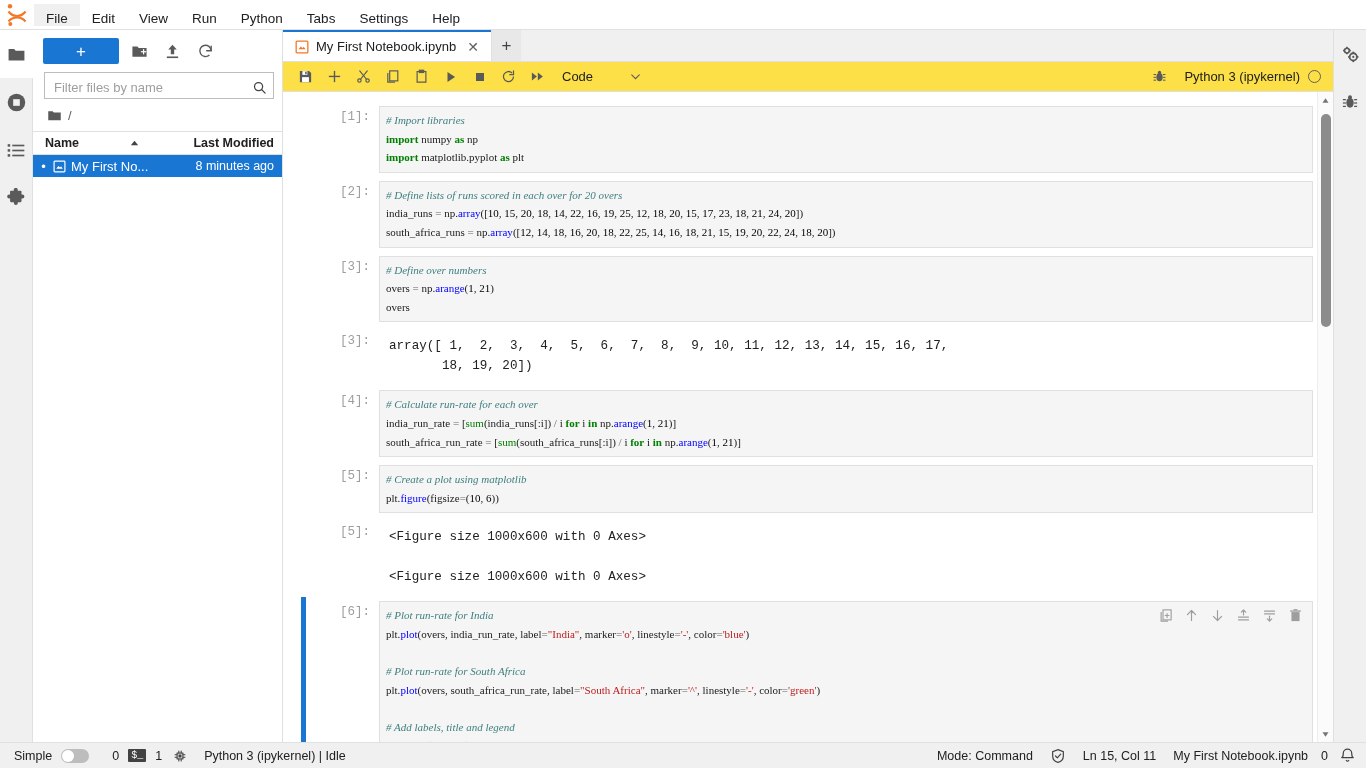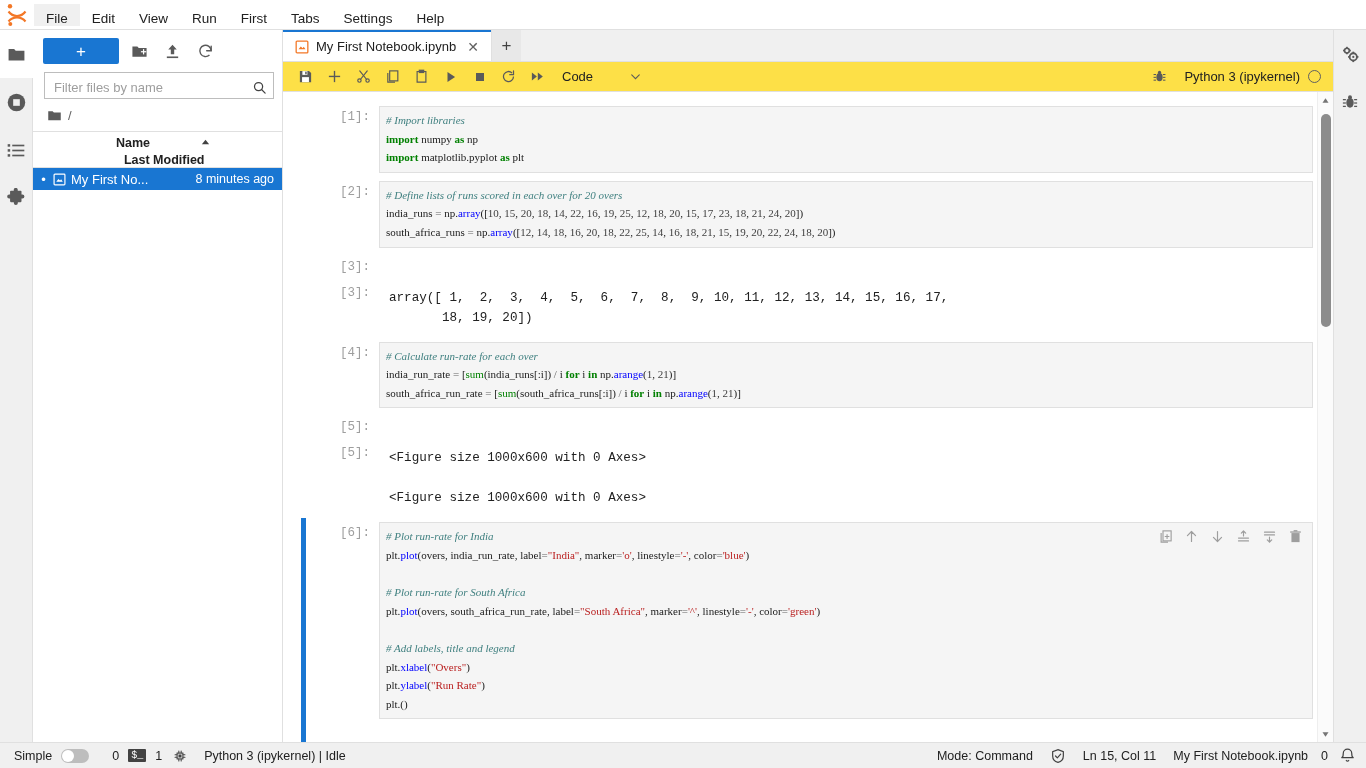--- a/index.html
+++ b/index.html
@@ -77,21 +77,21 @@
     background: transparent;
   }
   .fb-filter input::placeholder { color: #9e9e9e; }
   .fb-breadcrumb {
     display: flex; align-items: center; gap: 6px;
     padding: 9px 10px 8px 14px; color: #616161; font-size: 13px;
   }
   .fb-header {
     display: flex; align-items: center;
     border-top: 1px solid #e0e0e0; border-bottom: 1px solid #e0e0e0;
-    height: 37px; font-weight: bold; font-size: 12.5px; color: #212121; flex-direction: column;
+    height: 24px; font-weight: bold; font-size: 12.5px; color: #212121;
   }
   .fb-h-name { flex: 1; padding-left: 12px; display: flex; align-items: center; gap: 6px; }
   .fb-h-mod { width: 110px; padding-right: 8px; text-align: right; }
   .fb-row {
     display: flex; align-items: center; height: 22px;
     background: #1976d2; color: #ffffff; font-size: 13px; cursor: pointer;
   }
   .fb-r-name { flex: 1; display: flex; align-items: center; gap: 5px; padding-left: 6px; overflow: hidden; white-space: nowrap; }
   .fb-r-mod { width: 112px; padding-right: 8px; text-align: right; font-size: 12.5px; }
   .dot { width: 9px; text-align: center; font-size: 13px; }
@@ -162,21 +162,21 @@
     white-space: pre; color: #212121; margin: 0; overflow: hidden;
   }
   pre.out {
     font-family: "Liberation Mono", monospace;
     font-size: 12.6px; line-height: 20px;
     white-space: pre; color: #212121; margin: 4px;
   }
   .c-com  { color: #408080; font-style: italic; }
   .c-kw   { color: #008000; font-weight: bold; }
   .c-fn   { color: #0000ff; }
-  .c-num  { color: #404040; }
+  .c-num  { color: #000000; }
   .c-str  { color: #ba2121; }
   .c-op   { color: #666666; }
   .c-bi   { color: #008000; }
 
   .celltoolbar {
     position: absolute; right: 4px; top: 2px;
     display: flex; align-items: center; gap: 8px;
     background: #f5f5f5; padding: 2px 4px;
   }
   .ct-btn { width: 18px; height: 18px; display: flex; align-items: center; justify-content: center; color: #9e9e9e; cursor: pointer; }
@@ -237,21 +237,21 @@
         <path d="M2.5 8.5 C 7 14.5, 15 14.5, 19.5 8.5" stroke="#f37726" stroke-width="2.1" fill="none"></path>
         <path d="M2.5 18.5 C 7 13, 15 13, 19.5 18.5" stroke="#f37726" stroke-width="2.1" fill="none"></path>
         <circle cx="4.3" cy="21" r="2" fill="#f37726"></circle>
       </svg>
     </div>
     <div id="menu-items" style="display:flex;">
         <div class="menu-item active">File</div>
         <div class="menu-item">Edit</div>
         <div class="menu-item">View</div>
         <div class="menu-item">Run</div>
-        <div class="menu-item">First</div>
+        <div class="menu-item">Python</div>
         <div class="menu-item">Tabs</div>
         <div class="menu-item">Settings</div>
         <div class="menu-item">Help</div>
       </div>
   </div>
 
   <div class="mainrow">
 
     <div class="activitybar">
       <div class="act-btn selected">
@@ -499,38 +499,47 @@
             <div class="cellwrap">
               <div class="prompt">[2]:</div>
               <div class="inputarea">
                 <pre class="code"><span class="c-com"># Define lists of runs scored in each over for 20 overs</span>
 india_runs <span class="c-op">=</span> np.<span class="c-fn">array</span>([<span class="c-num">10</span>, <span class="c-num">15</span>, <span class="c-num">20</span>, <span class="c-num">18</span>, <span class="c-num">14</span>, <span class="c-num">22</span>, <span class="c-num">16</span>, <span class="c-num">19</span>, <span class="c-num">25</span>, <span class="c-num">12</span>, <span class="c-num">18</span>, <span class="c-num">20</span>, <span class="c-num">15</span>, <span class="c-num">17</span>, <span class="c-num">23</span>, <span class="c-num">18</span>, <span class="c-num">21</span>, <span class="c-num">24</span>, <span class="c-num">20</span>])
 south_africa_runs <span class="c-op">=</span> np.<span class="c-fn">array</span>([<span class="c-num">12</span>, <span class="c-num">14</span>, <span class="c-num">18</span>, <span class="c-num">16</span>, <span class="c-num">20</span>, <span class="c-num">18</span>, <span class="c-num">22</span>, <span class="c-num">25</span>, <span class="c-num">14</span>, <span class="c-num">16</span>, <span class="c-num">18</span>, <span class="c-num">21</span>, <span class="c-num">15</span>, <span class="c-num">19</span>, <span class="c-num">20</span>, <span class="c-num">22</span>, <span class="c-num">24</span>, <span class="c-num">18</span>, <span class="c-num">20</span>])</pre>
               </div>
             </div>
             <div class="cellwrap">
               <div class="prompt">[3]:</div>
+              <div class="inputarea">
+                <pre class="code"><span class="c-com"># Define over numbers</span>
+overs <span class="c-op">=</span> np.<span class="c-fn">arange</span>(<span class="c-num">1</span>, <span class="c-num">21</span>)
+overs</pre>
+              </div>
             </div>
             <div class="cellwrap">
               <div class="prompt out">[3]:</div>
               <div class="outputarea">
                 <pre class="out">array([ 1,  2,  3,  4,  5,  6,  7,  8,  9, 10, 11, 12, 13, 14, 15, 16, 17,
        18, 19, 20])</pre>
               </div>
             </div>
             <div class="cellwrap">
               <div class="prompt">[4]:</div>
               <div class="inputarea">
                 <pre class="code"><span class="c-com"># Calculate run-rate for each over</span>
 india_run_rate <span class="c-op">=</span> [<span class="c-bi">sum</span>(india_runs[:i]) <span class="c-op">/</span> i <span class="c-kw">for</span> i <span class="c-kw">in</span> np.<span class="c-fn">arange</span>(<span class="c-num">1</span>, <span class="c-num">21</span>)]
 south_africa_run_rate <span class="c-op">=</span> [<span class="c-bi">sum</span>(south_africa_runs[:i]) <span class="c-op">/</span> i <span class="c-kw">for</span> i <span class="c-kw">in</span> np.<span class="c-fn">arange</span>(<span class="c-num">1</span>, <span class="c-num">21</span>)]</pre>
               </div>
             </div>
             <div class="cellwrap">
               <div class="prompt">[5]:</div>
+              <div class="inputarea">
+                <pre class="code"><span class="c-com"># Create a plot using matplotlib</span>
+plt.<span class="c-fn">figure</span>(figsize<span class="c-op">=</span>(<span class="c-num">10</span>, <span class="c-num">6</span>))</pre>
+              </div>
             </div>
             <div class="cellwrap">
               <div class="prompt out">[5]:</div>
               <div class="outputarea">
                 <pre class="out">&lt;Figure size 1000x600 with 0 Axes&gt;</pre>
               </div>
             </div>
             <div class="cellwrap">
               <div class="prompt out"></div>
               <div class="outputarea">

